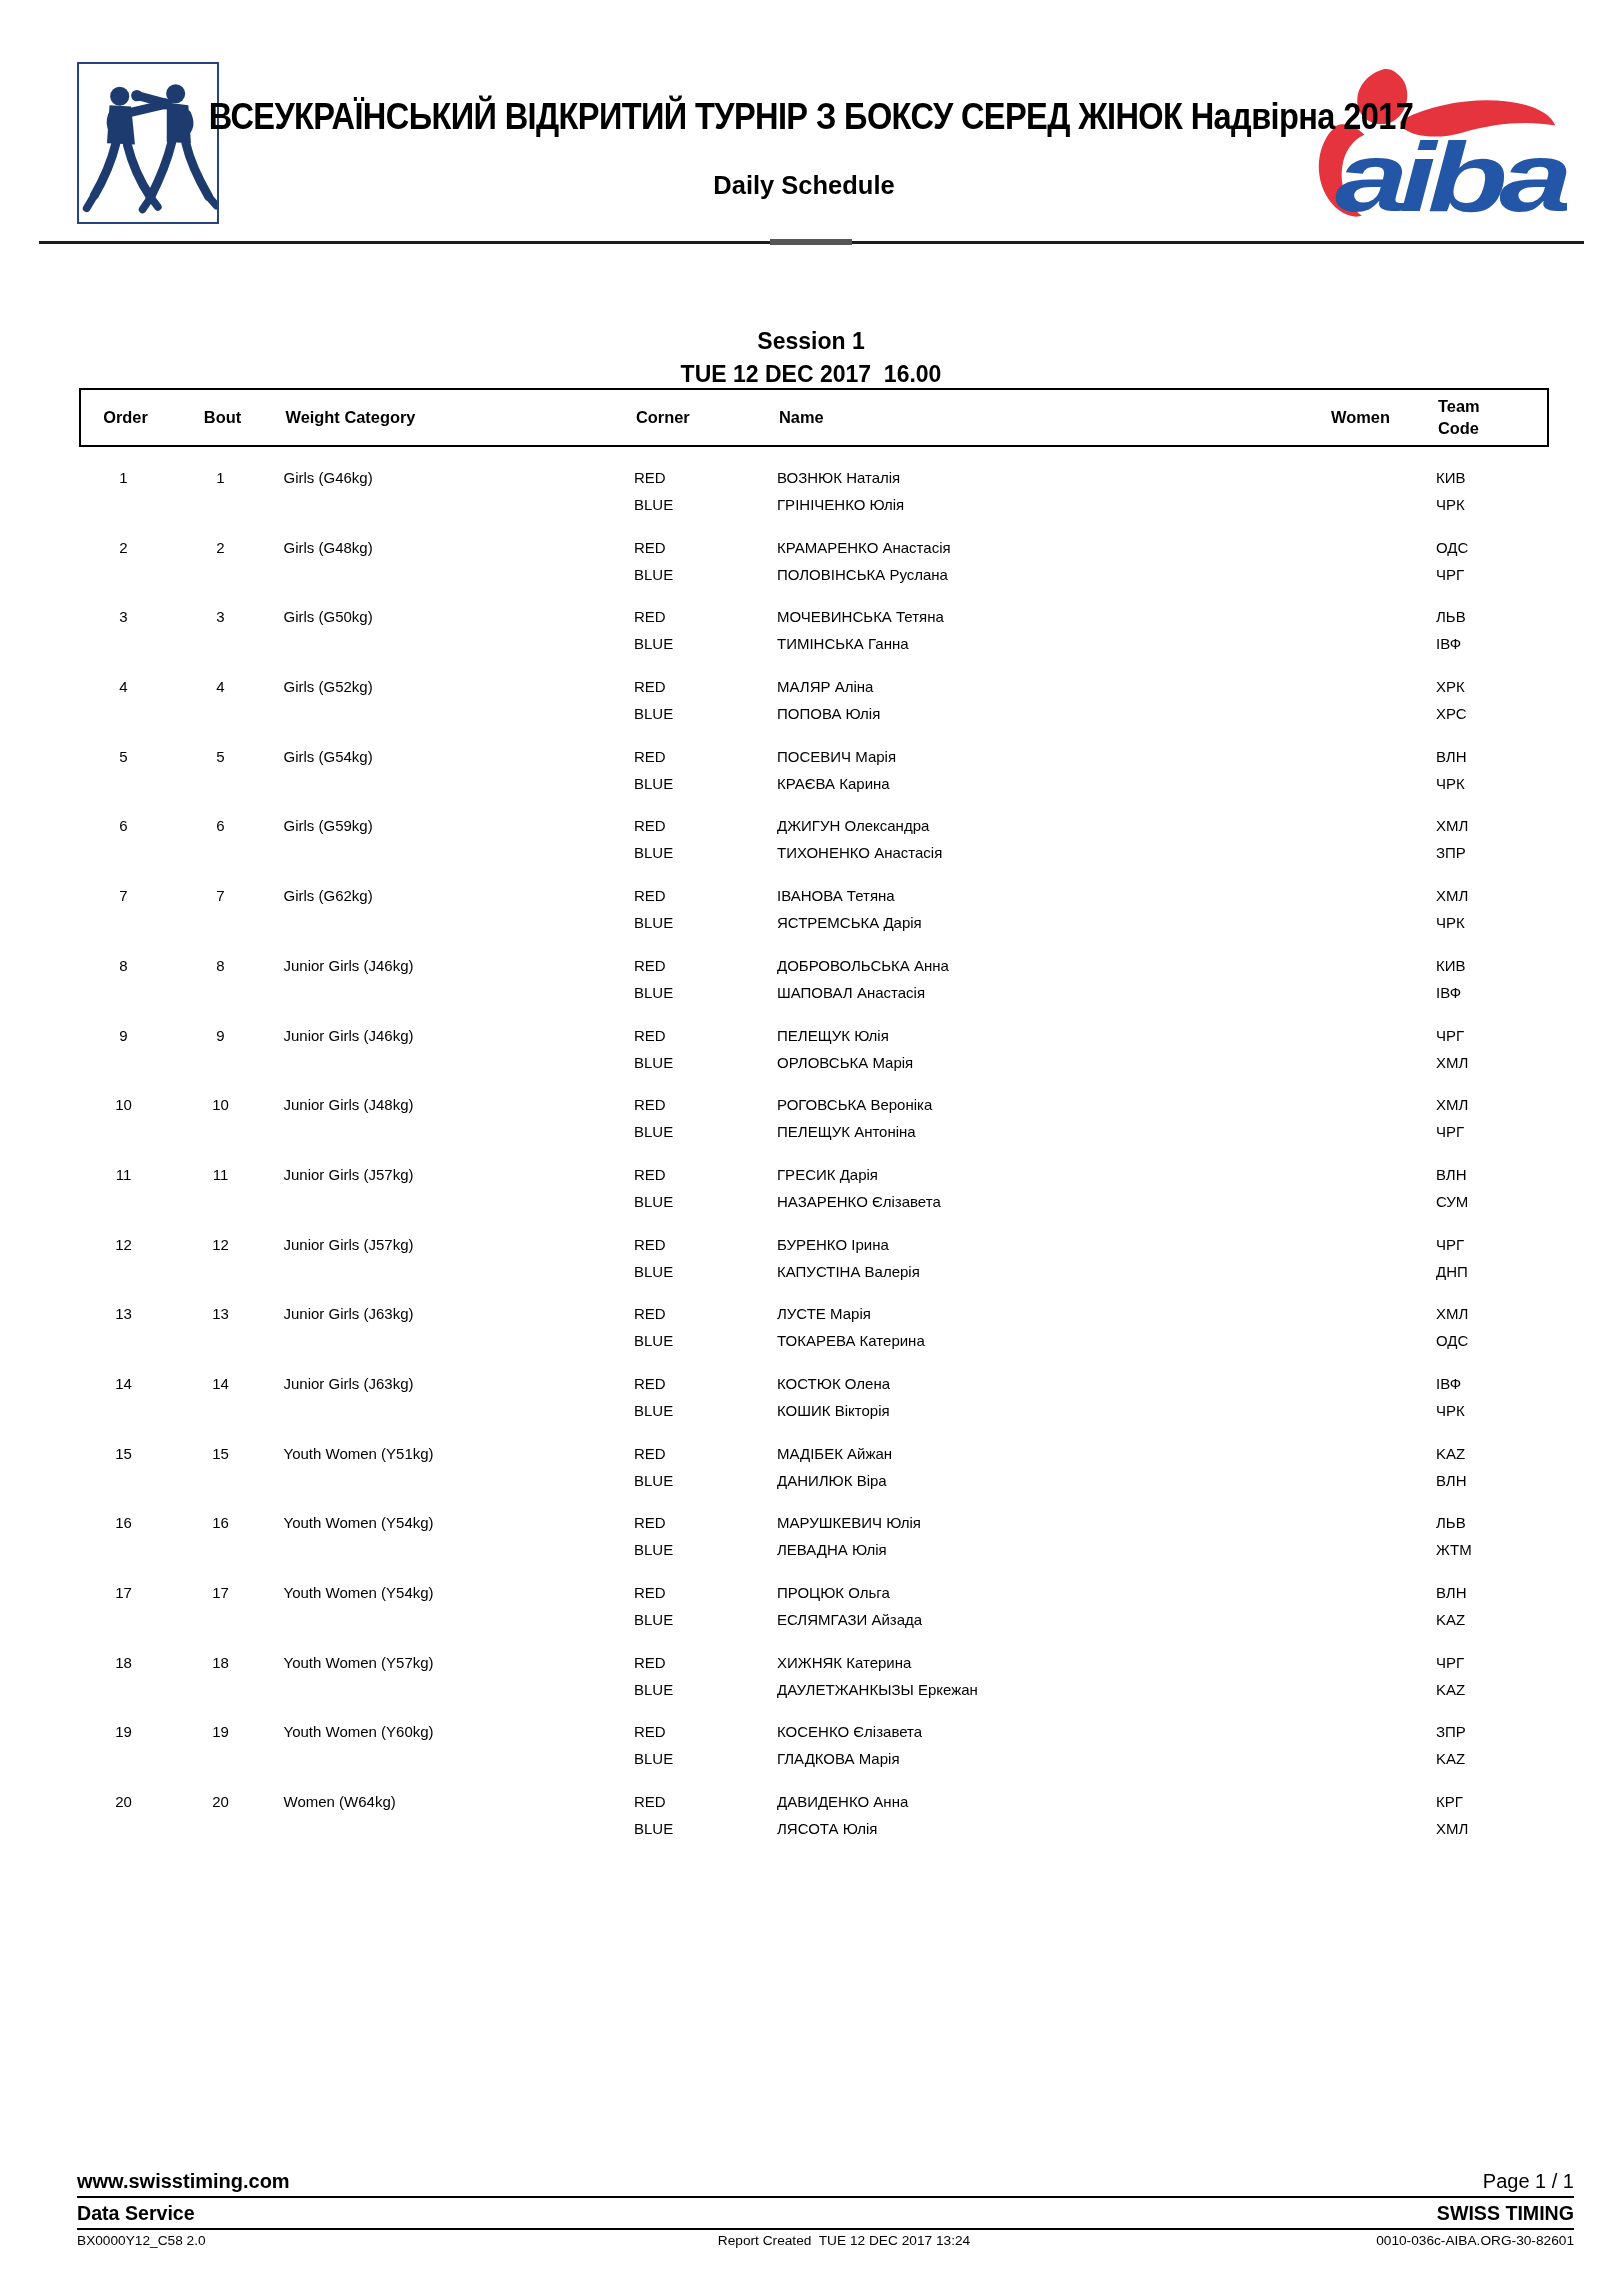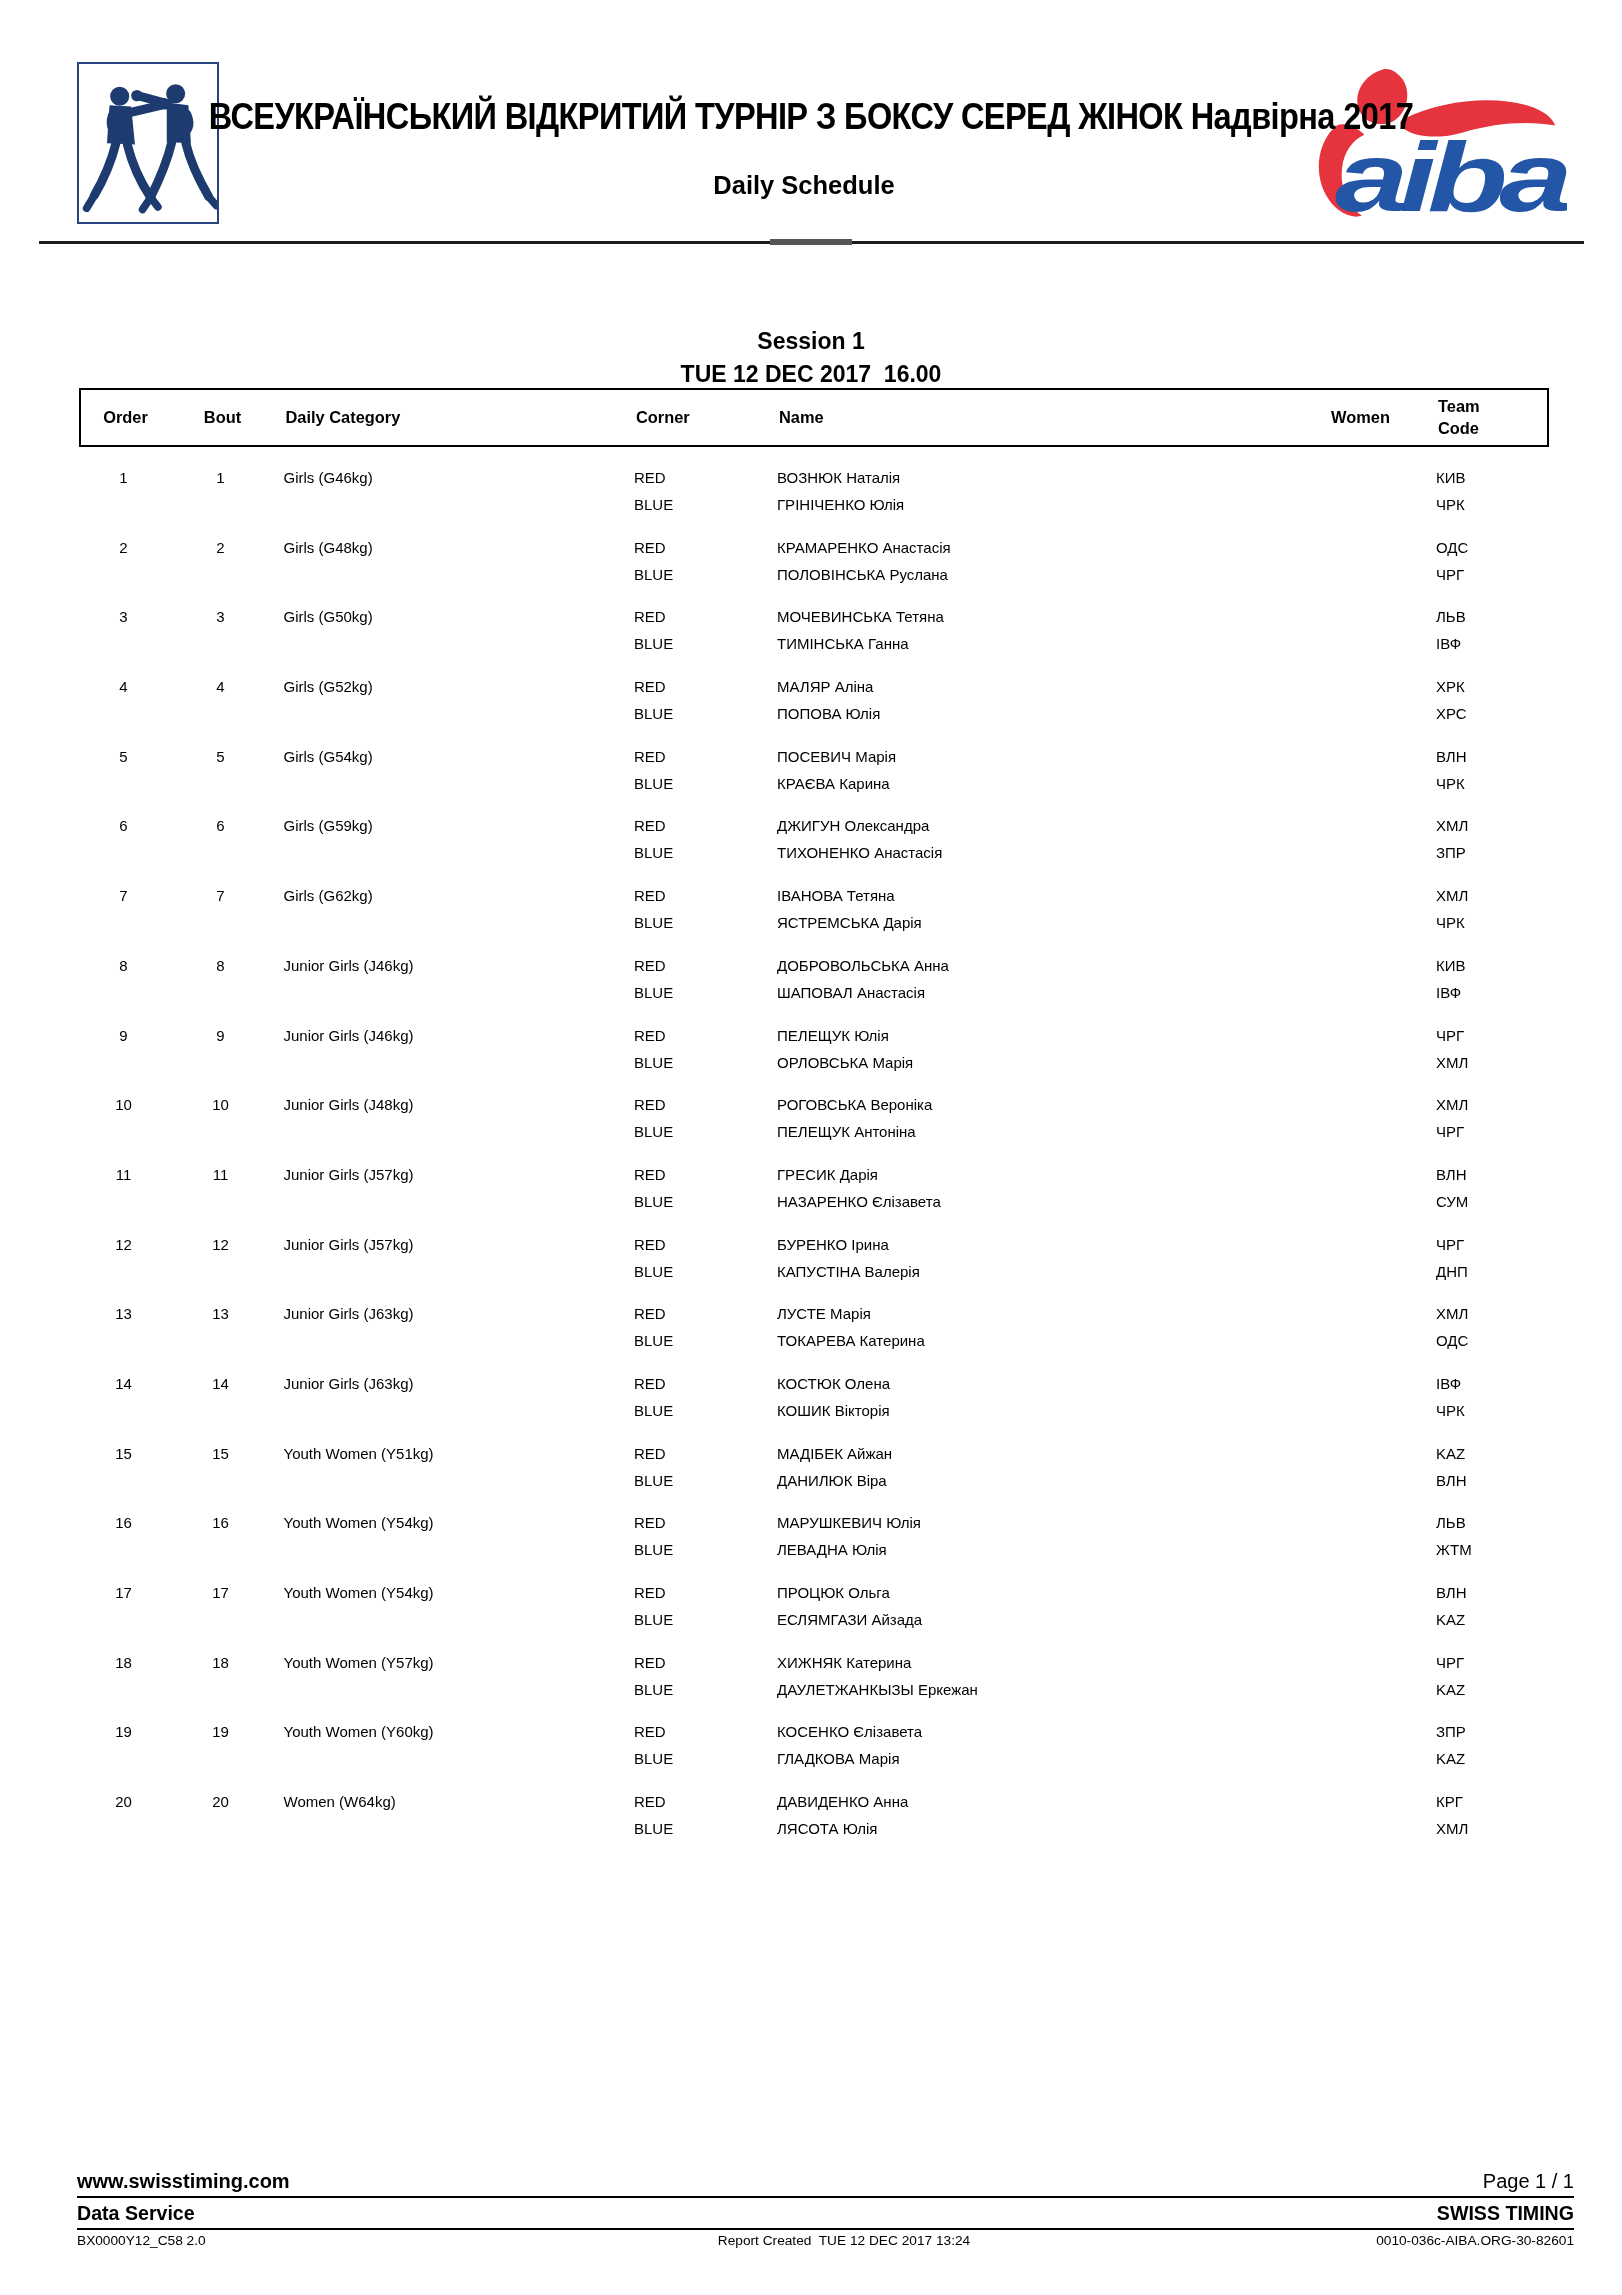--- a/index.html
+++ b/index.html
@@ -124,21 +124,21 @@
 
   <div class="session-block">
     <div>Session 1</div>
     <div class="dt">TUE 12 DEC 2017  16.00</div>
   </div>
 
   <div class="sched">
     <div class="thead grid-line">
       <div class="c-order">Order</div>
       <div class="c-bout">Bout</div>
-      <div class="c-wc">Daily Category</div>
+      <div class="c-wc">Weight Category</div>
       <div class="c-corner">Corner</div>
       <div class="c-name">Name</div>
       <div class="c-seed">Women</div>
       <div class="c-team">
         <div>Team</div>
         <div>Code</div>
       </div>
     </div>
     <div class="tbody">
         <div class="bout-group">

